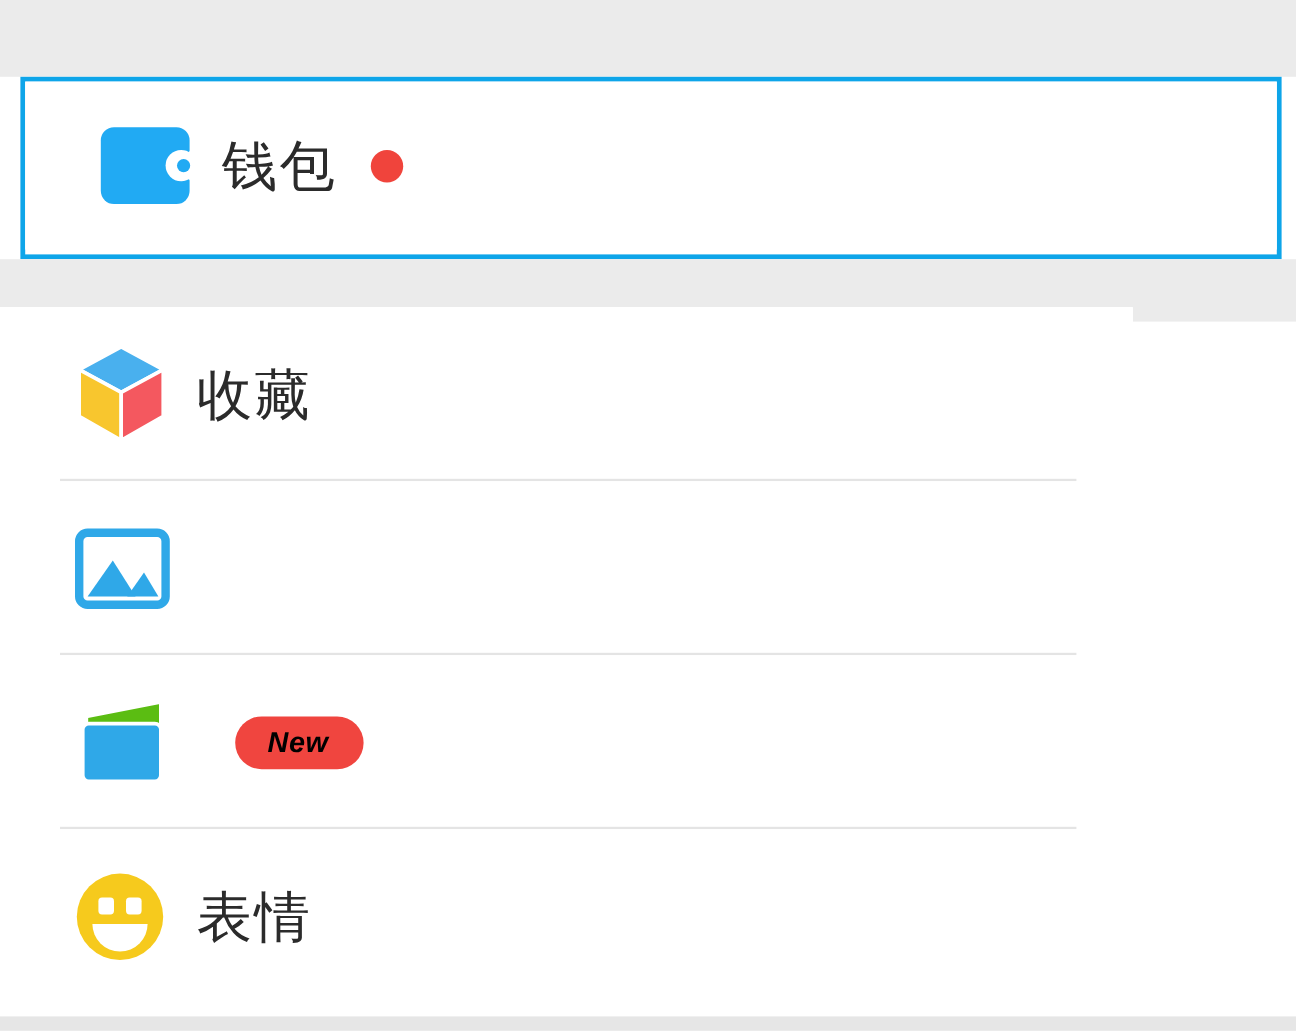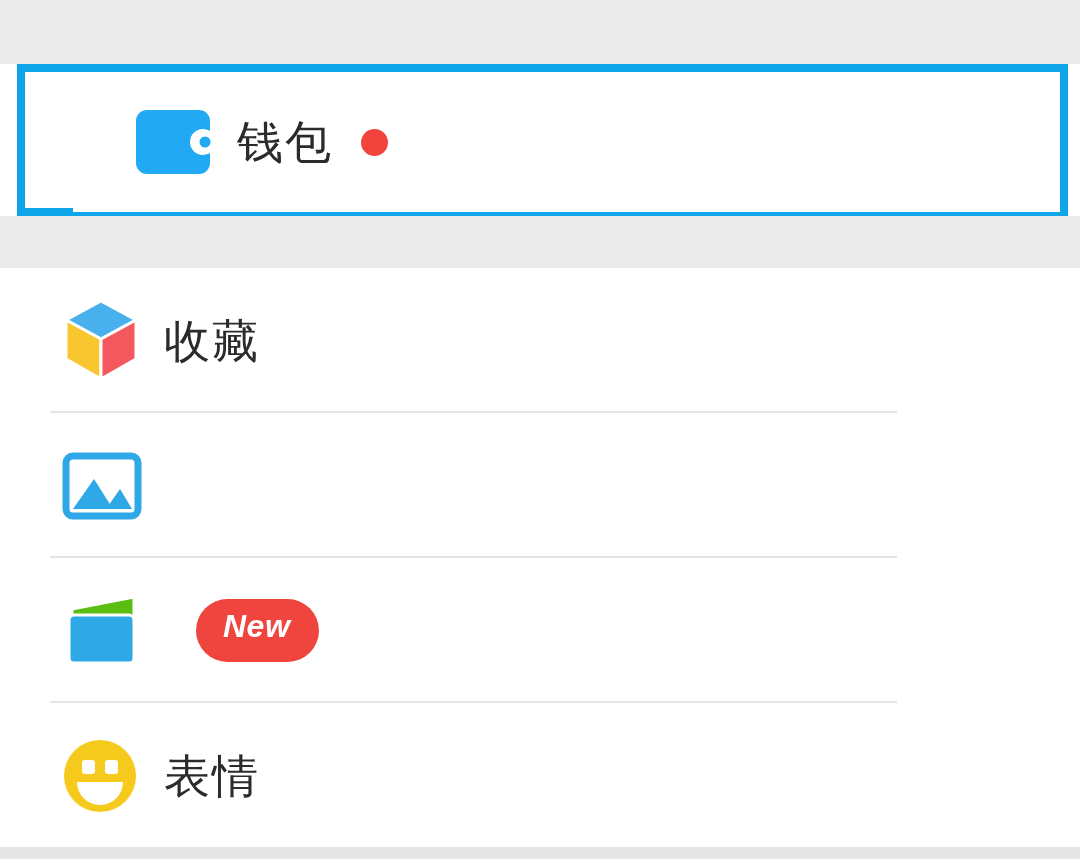--- a/index.html
+++ b/index.html
@@ -44,30 +44,29 @@
   }
 
   
   .highlight-group {
     position: absolute;
     left: 17px;
     top: 64px;
     width: 1051px;
     height: 152px;
     box-sizing: border-box;
-    border: 8px solid #0ea5e9;
-    background: #ffffff;
-    padding-left: 48px;
+    border: 4px solid #0ea5e9;
+    background: #ffffff;
   }
 
   
   .list-group {
     position: absolute;
     left: 0;
-    top: 268px;
+    top: 256px;
     width: 944px;
     height: 579px;
     background: #ffffff;
   }
 
   
   .row {
     position: relative;
     display: flex;
     align-items: center;
@@ -111,25 +110,25 @@
     border-radius: 50%;
     background: #f0443c;
     margin-left: 28px;
     flex: 0 0 auto;
   }
 
   
   .new-badge {
     margin-left: 32px;
     background: #f0453f;
-    color: #ffffff;
-    font-size: 32px;
+    color: #000000;
+    font-size: 24px;
     font-weight: bold;
     font-style: italic;
-    padding: 11px 29px 20px 27px;
+    padding: 11px 29px 9px 27px;
     border-radius: 40px;
     line-height: 1;
     letter-spacing: 0.5px;
     flex: 0 0 auto;
   }
 
   
   .icon {
     display: block;
   }

